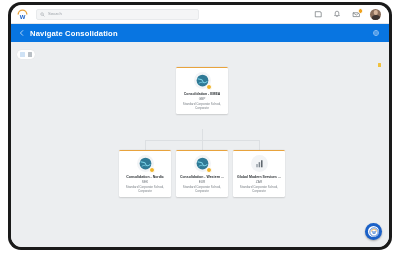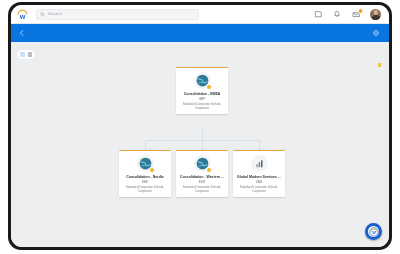--- a/index.html
+++ b/index.html
@@ -326,20 +326,21 @@
         <div id="avatar"></div>
       </div>
     </div>
 
     <div id="page-header">
       <div id="back-arrow">
         <svg viewBox="0 0 20 20" width="8" height="8">
           <path d="M12 4 6 10l6 6" fill="none" stroke="#ffffff" stroke-width="1.7" stroke-linecap="round" stroke-linejoin="round"></path>
         </svg>
       </div>
+      <span id="page-title">Navigate Consolidation</span>
       <div id="header-actions">
         <div class="nav-icon">
           <svg viewBox="0 0 20 20" width="8" height="8">
             <circle cx="10" cy="10" r="6.4" fill="none" stroke="#bcd9f7" stroke-width="1.5"></circle>
             <ellipse cx="10" cy="10" rx="2.7" ry="6.4" fill="none" stroke="#bcd9f7" stroke-width="1.2"></ellipse>
             <line x1="3.6" y1="10" x2="16.4" y2="10" stroke="#bcd9f7" stroke-width="1.2"></line>
           </svg>
         </div>
       </div>
     </div>

